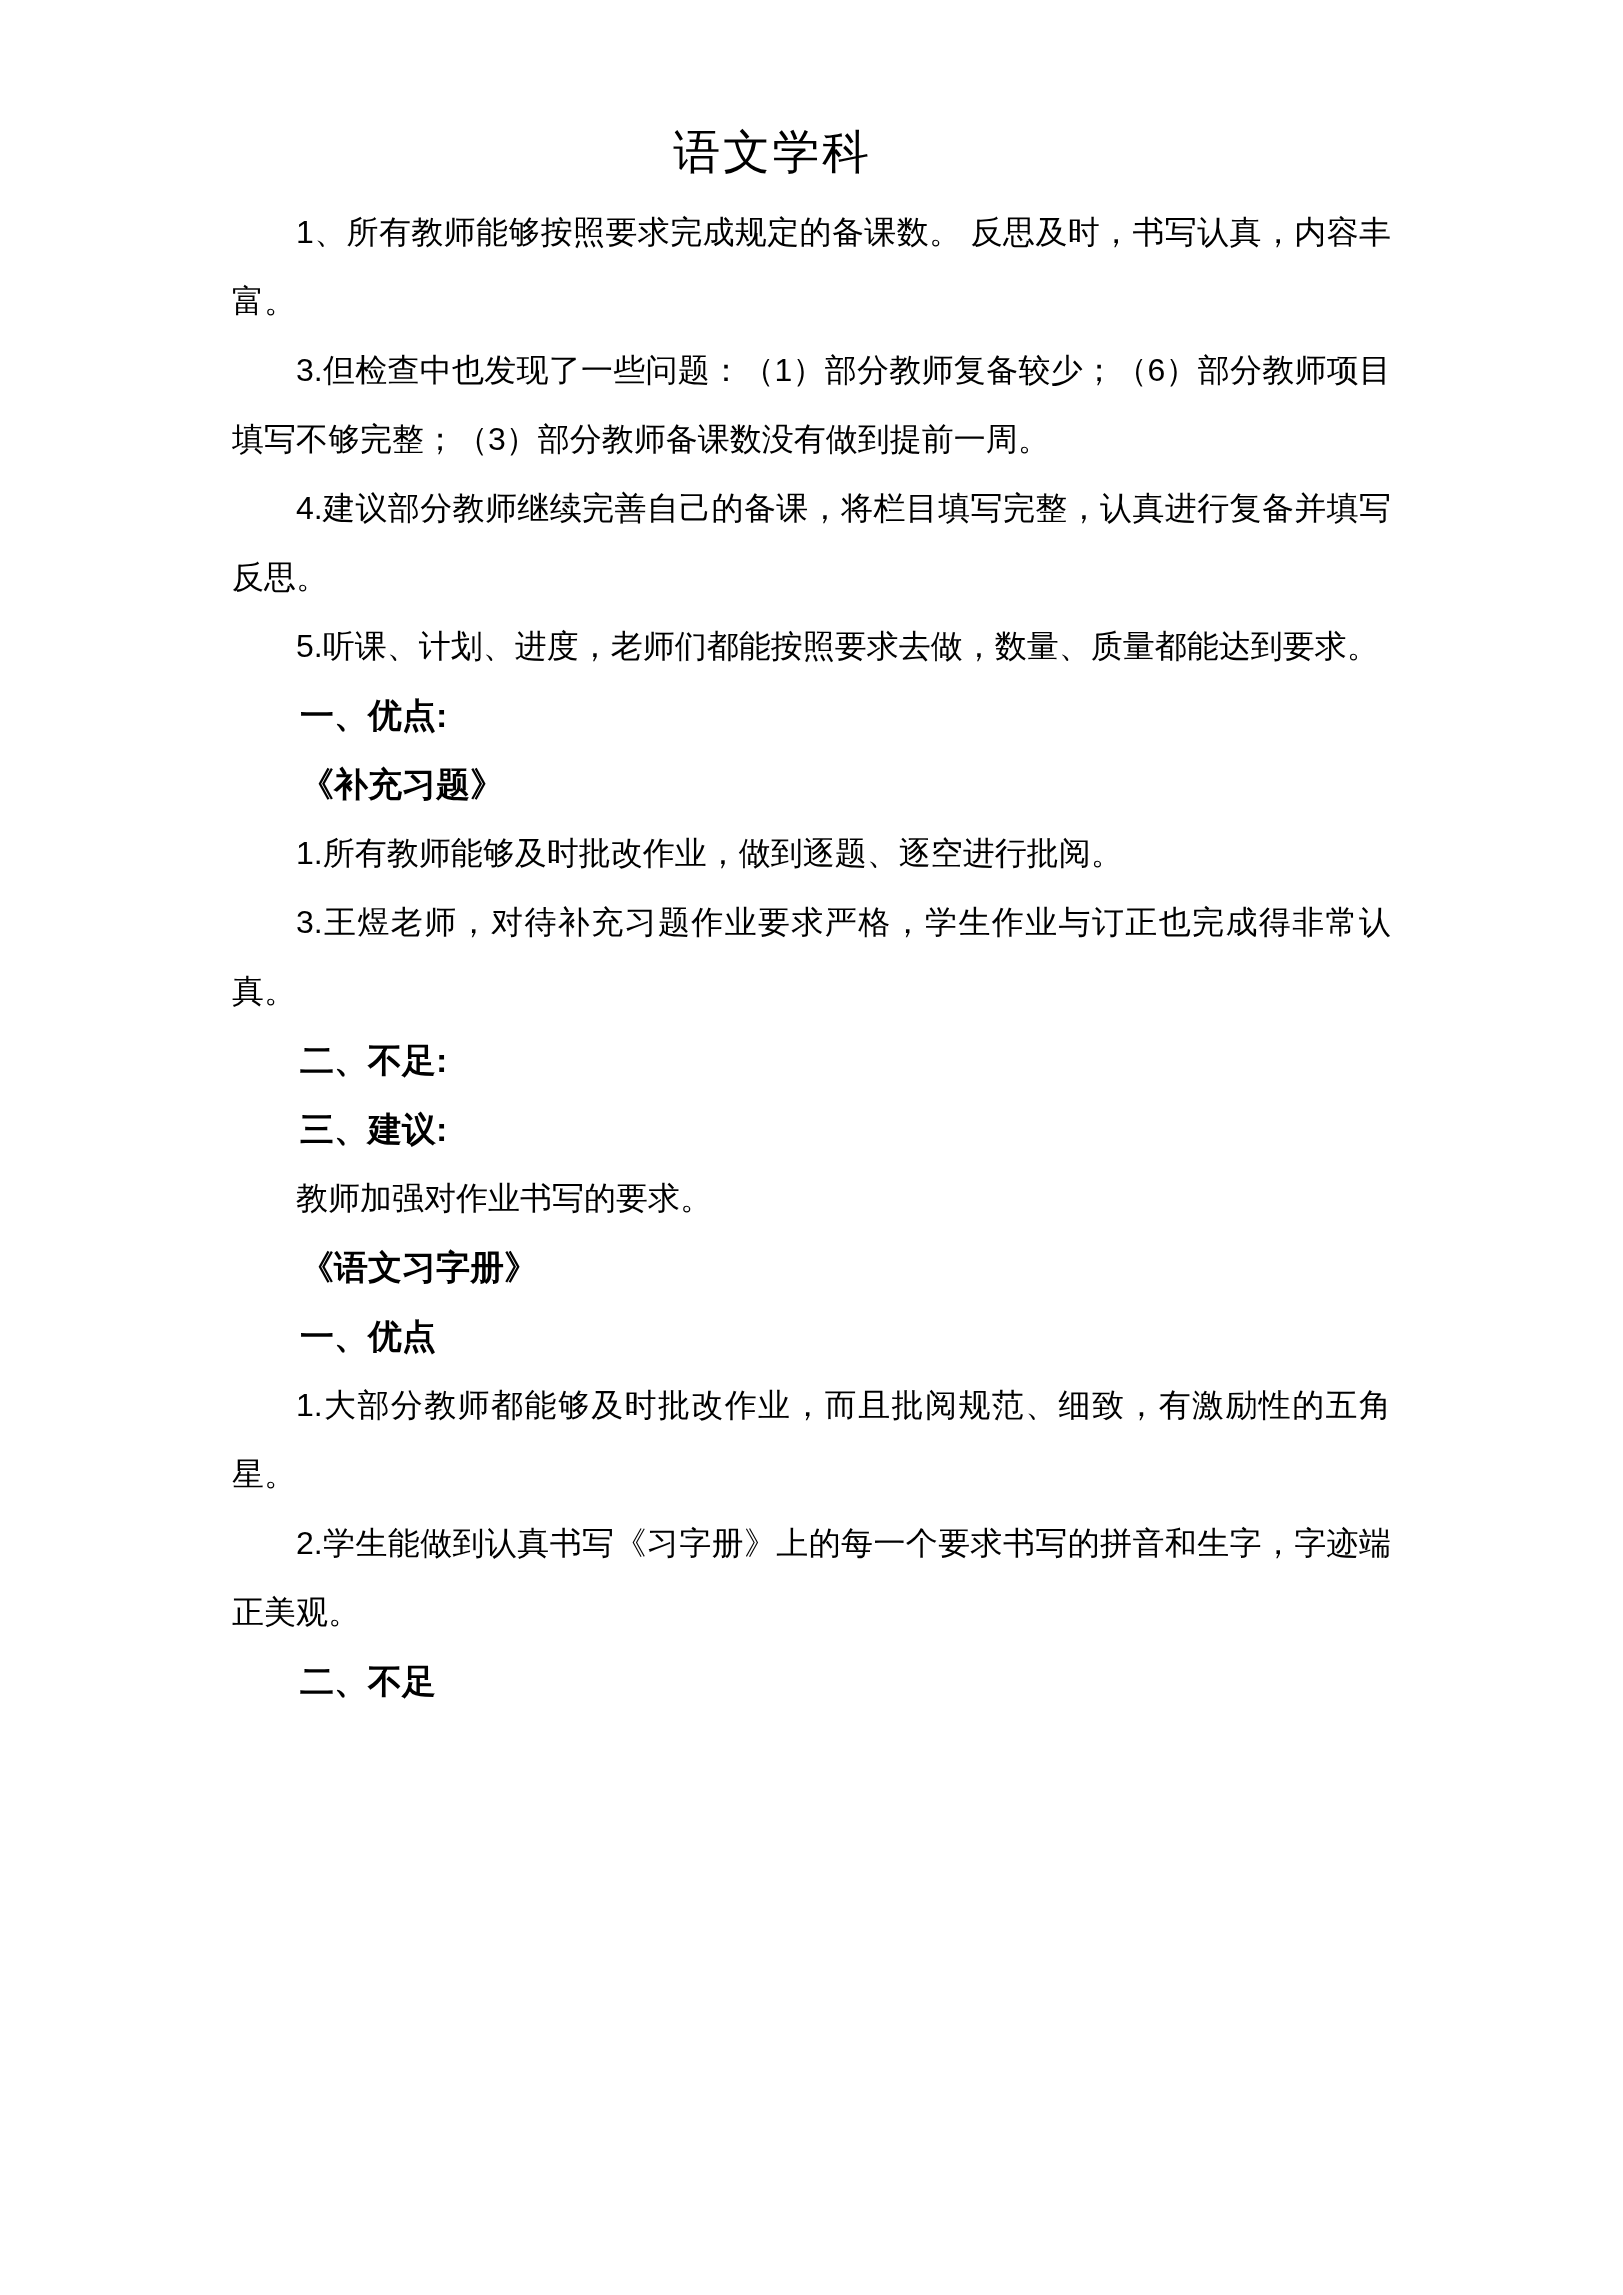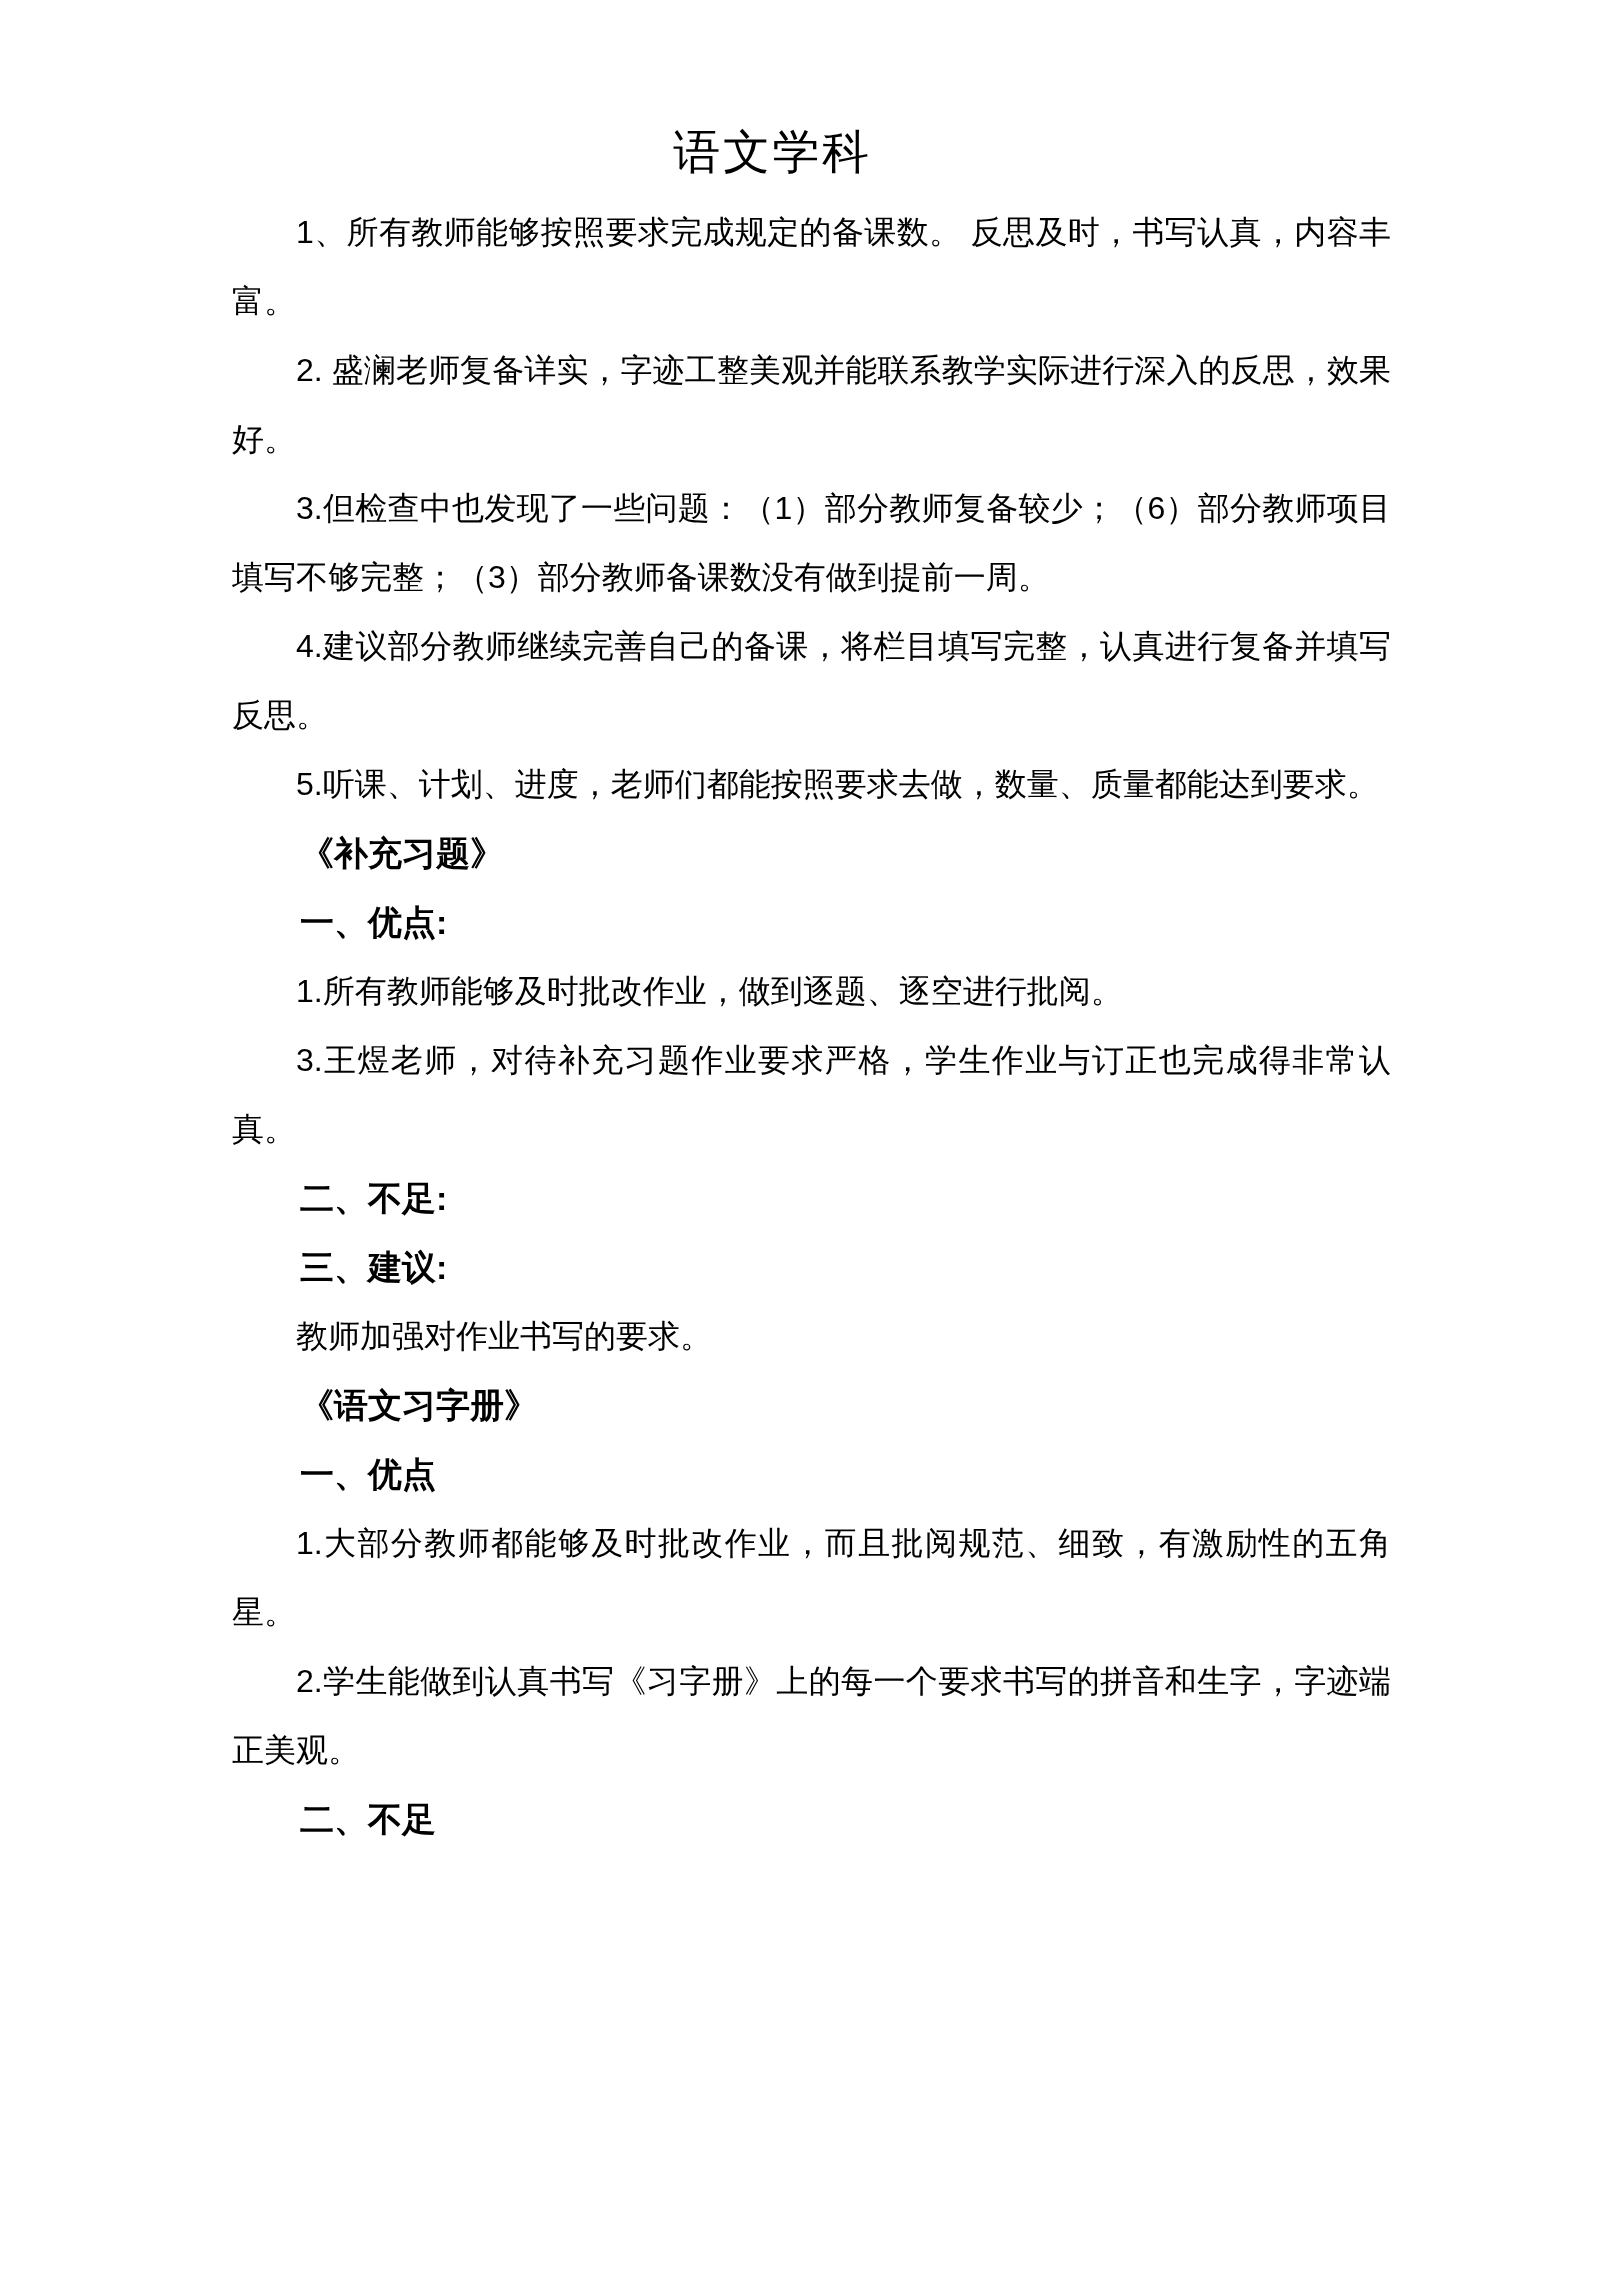--- a/index.html
+++ b/index.html
@@ -47,26 +47,25 @@
     font-family: "Liberation Sans", "DejaVu Sans", sans-serif;
   }
 </style>
 </head>
 <body>
 
 <div class="page">
   <h1 class="doc-title">语文学科</h1>
   <div class="doc-body" id="doc-body">
       <p class="para">1、所有教师能够按照要求完成规定的备课数。 反思及时，书写认真，内容丰富。</p>
-      <p class="para">2. 盛澜老师复备详实，字迹工整美观并能联系教学实际进行深入的反思，效果好。</p>
       <p class="para">3.但检查中也发现了一些问题：（1）部分教师复备较少；（6）部分教师项目填写不够完整；（3）部分教师备课数没有做到提前一周。</p>
       <p class="para">4.建议部分教师继续完善自己的备课，将栏目填写完整，认真进行复备并填写反思。</p>
       <p class="para">5.听课、计划、进度，老师们都能按照要求去做，数量、质量都能达到要求。</p>
+      <p class="head">一、优点:</p>
       <p class="head">《补充习题》</p>
-      <p class="head">一、优点:</p>
       <p class="para">1.所有教师能够及时批改作业，做到逐题、逐空进行批阅。</p>
       <p class="para">3.王煜老师，对待补充习题作业要求严格，学生作业与订正也完成得非常认真。</p>
       <p class="head">二、不足:</p>
       <p class="head">三、建议:</p>
       <p class="para">教师加强对作业书写的要求。</p>
       <p class="head">《语文习字册》</p>
       <p class="head">一、优点</p>
       <p class="para">1.大部分教师都能够及时批改作业，而且批阅规范、细致，有激励性的五角星。</p>
       <p class="para">2.学生能做到认真书写《习字册》上的每一个要求书写的拼音和生字，字迹端正美观。</p>
       <p class="head">二、不足</p>

